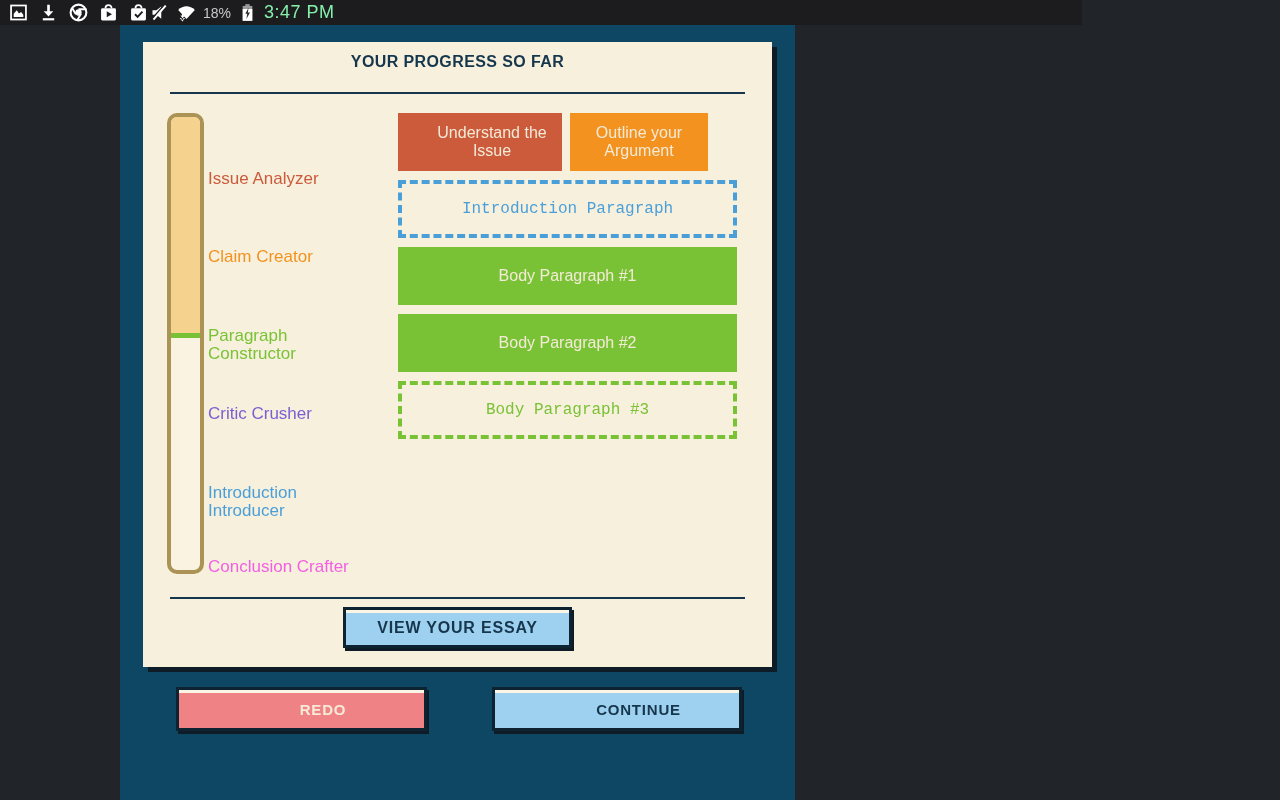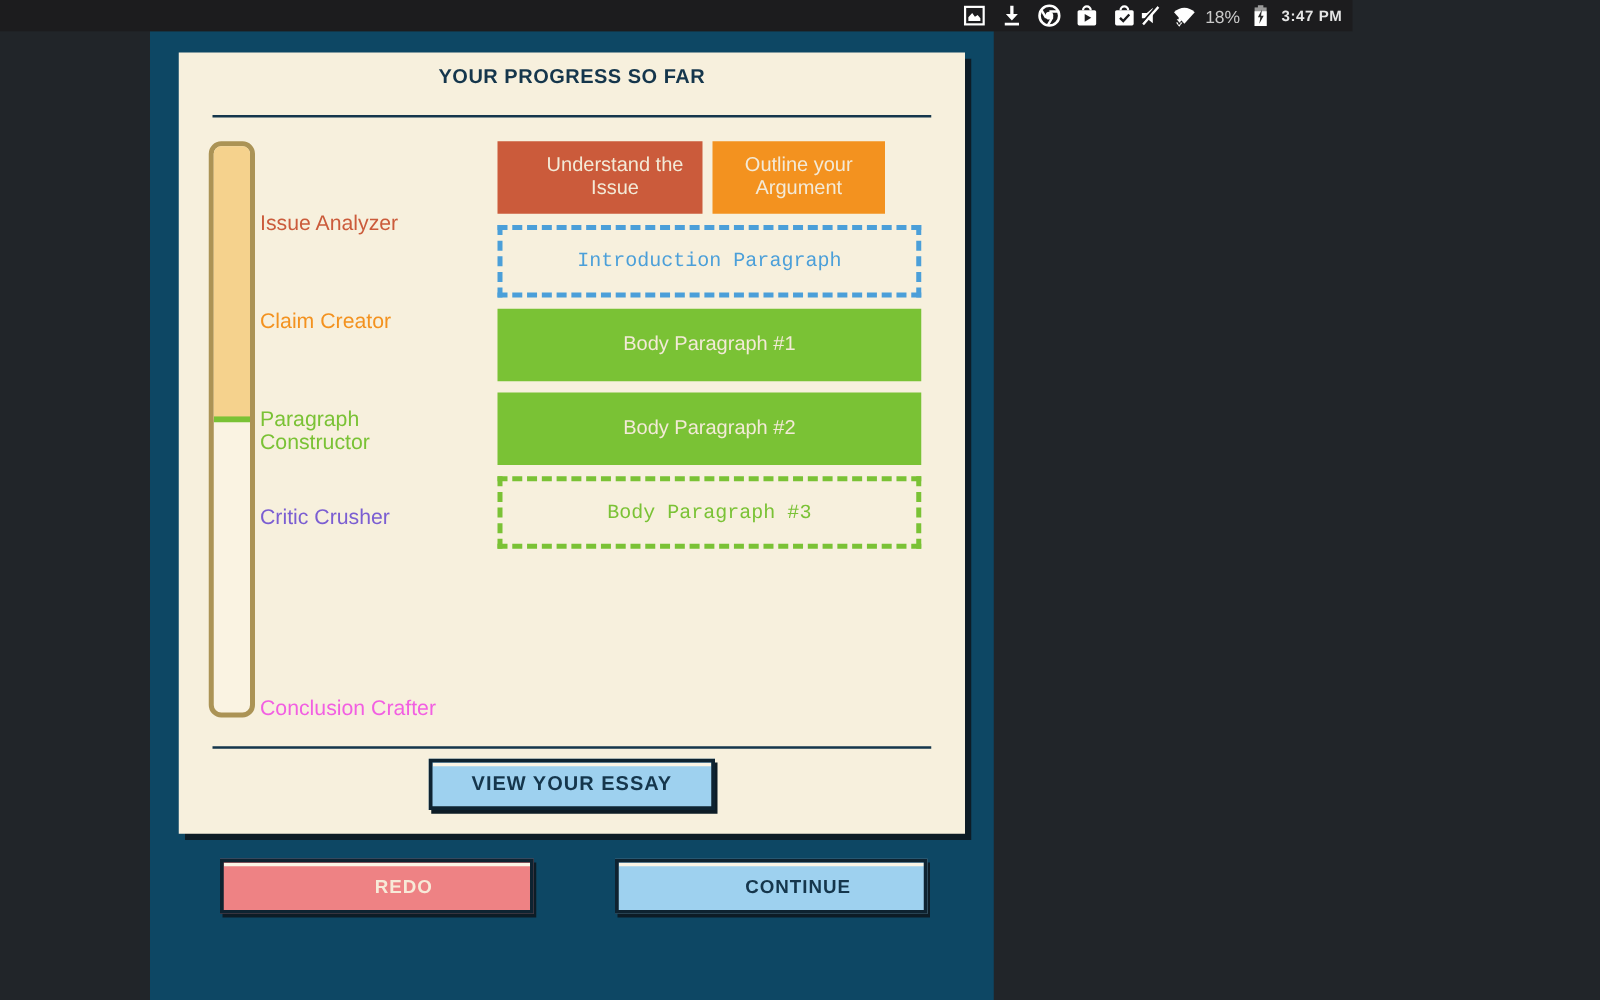--- a/index.html
+++ b/index.html
@@ -1,27 +1,27 @@
 <!DOCTYPE html>
 <html><head>
 <meta charset="utf-8">
 <style>
   * { margin:0; padding:0; box-sizing:border-box; }
   html,body { width:1280px; height:800px; overflow:hidden; }
   body { font-family:"Liberation Sans", sans-serif; background:#212529; position:relative; }
 
   
   .status-bar { position:absolute; left:0; top:0; width:1082px; height:25px;
-    background:#1c1c1e; display:flex; align-items:center; justify-content:flex-end;
+    background:#1c1c1e; display:flex; align-items:center; justify-content:flex-start;
     padding:0 8px; z-index:10; }
   .sb-left { display:flex; align-items:center; gap:9px; }
   .sb-right { display:flex; align-items:center; gap:6px; }
   .sb-icon { width:21px; height:21px; display:block; }
   .sb-pct { color:#c9c9c9; font-size:14px; }
-  .sb-time { color:#e5e5e5; font-size:12px; font-weight:700; letter-spacing:0.5px; }
+  .sb-time { color:#86efac; font-size:18px; font-weight:400; letter-spacing:0.5px; }
 
   
   .app-panel { position:absolute; left:120px; top:25px; width:675px; height:775px;
     background:#0d4764; }
 
   
   .card { position:absolute; left:143px; top:42px; width:629px; height:625px;
     background:#f7f0dd; box-shadow:5px 5px 0 #0d1c26; }
   .card-title { position:absolute; left:0; top:11px; width:100%; text-align:center;
     font-size:16px; font-weight:700; letter-spacing:0.4px; color:#15364c; }
@@ -133,20 +133,21 @@
   <div class="divider divider-top"></div>
 
   <div class="pbar">
     <div class="pbar-fill"></div>
   </div>
 
   <div class="milestone m0">Issue Analyzer</div>
   <div class="milestone m1">Claim Creator</div>
   <div class="milestone m2">Paragraph Constructor</div>
   <div class="milestone m3">Critic Crusher</div>
+  <div class="milestone m4">Introduction Introducer</div>
   <div class="milestone m5">Conclusion Crafter</div>
 
   <div class="steps">
     <div class="step-row">
       <div class="step solid bg-brick w1">Understand the Issue</div>
       <div class="step solid bg-orange w2">Outline your Argument</div>
     </div>
     <div class="step dashed d-blue step-full">Introduction Paragraph</div>
     <div class="step solid bg-green step-full">Body Paragraph #1</div>
     <div class="step solid bg-green step-full">Body Paragraph #2</div>

